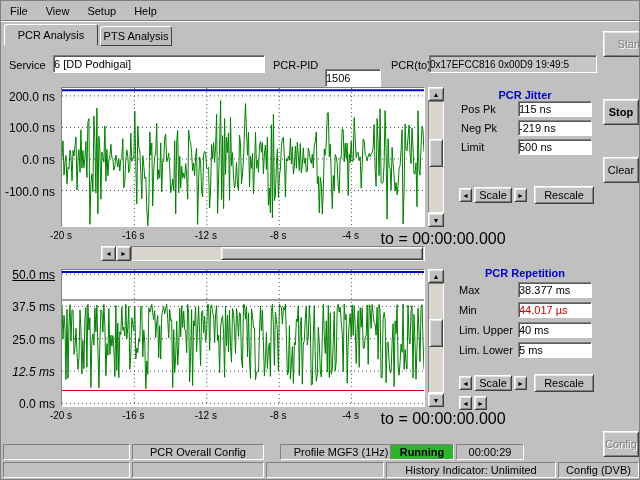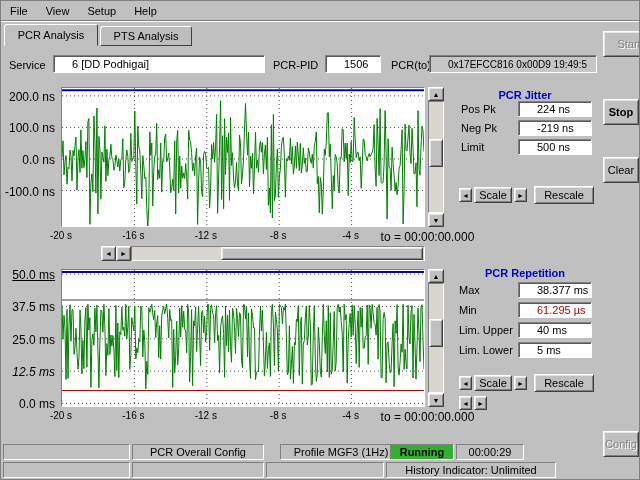--- a/index.html
+++ b/index.html
@@ -11,37 +11,37 @@
   .btn{position:absolute;background:#c0c0c0;border:1px solid;
        border-color:#ffffff #404040 #404040 #ffffff;
        box-shadow:inset 1px 1px 0 #e6e6e6,inset -1px -1px 0 #808080;
        display:flex;align-items:center;justify-content:center;cursor:pointer;font-size:11px}
   .btn.disabled{color:#808080;text-shadow:1px 1px 0 #fff}
   .btn.bold{font-weight:bold}
   .mini{font-size:7px;line-height:7px}
   .field{position:absolute;background:#fff;border:1px solid;
          border-color:#808080 #ffffff #ffffff #808080;
          box-shadow:inset 1px 1px 0 #5a5a5a;
-         display:flex;align-items:center;padding:0 18px;white-space:nowrap;overflow:hidden}
+         display:flex;align-items:center;padding:0 0;white-space:nowrap;overflow:hidden}
   .gfield{background:#c6c6c6;font-size:10px}
   .red{color:#c00000}
   .menu-item{padding:13px 9px;cursor:pointer}
   #menubar{position:absolute;left:0;top:0;width:640px;height:19px;display:flex;align-items:center}
   #menusep{position:absolute;left:0;top:19px;width:640px;height:2px;
            border-top:1px solid #808080;border-bottom:1px solid #ffffff}
   .tab{position:absolute;background:#c0c0c0;border:1px solid;
        border-color:#ffffff #404040 #c0c0c0 #ffffff;border-radius:3px 3px 0 0;
        display:flex;align-items:center;justify-content:center;cursor:pointer}
   .tab.inactive{border-bottom-color:#404040;background:#bdbdbd}
   .plot{position:absolute;background:#fff;border:1px solid;border-color:#808080 #fff #fff #808080}
   .ylab{position:absolute}
   .ytick{position:absolute;right:2px;font-size:12px;white-space:nowrap}
   .xlab{position:absolute}
   .xtick{position:absolute;font-size:10px;transform:translateX(-50%);white-space:nowrap}
-  .xend{position:absolute;font-size:12px;white-space:nowrap}
+  .xend{position:absolute;font-size:16px;white-space:nowrap}
   .track{position:absolute;background:#d9d6d0;border:1px solid;border-color:#808080 #fff #fff #808080}
   .ptitle{position:absolute;font-weight:bold;color:#0000cc;text-align:center;white-space:nowrap}
   .scell{position:absolute;height:16px;border:1px solid;border-color:#808080 #fff #fff #808080;
          display:flex;align-items:center;justify-content:center;white-space:nowrap;overflow:hidden}
   .running{background:#2fb32f;font-weight:bold}
   svg{display:block}
 </style>
 </head>
 <body>
 
@@ -49,26 +49,26 @@
 
   <div id="menubar">
     <span class="menu-item">File</span>
     <span class="menu-item">View</span>
     <span class="menu-item">Setup</span>
     <span class="menu-item">Help</span>
   </div>
   <div id="menusep"></div>
 
   <div class="tab" style="left:3px;top:23px;width:94px;height:22px">PCR Analysis</div>
-  <div class="tab inactive" style="left:99px;top:25px;width:92px;height:20px">PTS Analysis</div>
+  <div class="tab inactive" style="left:99px;top:25px;width:72px;height:20px">PTS Analysis</div>
 
   <span class="lab" style="left:8px;top:58px">Service</span>
   <div class="field" style="left:52px;top:54px;width:212px;height:18px">6 [DD Podhigai]</div>
   <span class="lab" style="left:272px;top:58px">PCR-PID</span>
-  <div class="field" style="left:324px;top:54px;width:56px;height:18px">1506</div>
+  <div class="field" style="left:324px;top:68px;width:56px;height:18px">1506</div>
   <span class="lab" style="left:390px;top:58px">PCR(to)</span>
   <div class="field gfield" style="left:428px;top:54px;width:168px;height:18px">0x17EFCC816  0x00D9  19:49:5</div>
 
   <div class="btn disabled" style="left:602px;top:30px;width:52px;height:26px">Start</div>
   <div class="btn bold" style="left:602px;top:98px;width:36px;height:26px">Stop</div>
   <div class="btn" style="left:602px;top:156px;width:36px;height:26px">Clear</div>
   <div class="btn disabled" style="left:602px;top:430px;width:36px;height:26px">Config</div>
 
   <div class="ylab" id="ylab1" style="left:4px;top:87px;width:52px;height:140px">
       <div class="ytick" style="top: 1.88571px;">200.0 ns</div>
@@ -104,21 +104,21 @@
   <div class="btn" style="left:428px;top:138px;width:14px;height:28px"></div>
   <div class="btn mini" style="left:427px;top:212px;width:16px;height:14px">▼</div>
 
   <div class="btn mini" style="left:100px;top:245px;width:15px;height:15px">◄</div>
   <div class="btn mini" style="left:115px;top:245px;width:15px;height:15px">►</div>
   <div class="track" style="left:130px;top:245px;width:294px;height:15px"></div>
   <div class="btn" style="left:220px;top:246px;width:202px;height:13px"></div>
 
   <div class="ptitle" style="left:452px;top:88px;width:144px">PCR Jitter</div>
   <span class="lab" style="left:460px;top:102px">Pos Pk</span>
-  <div class="field" style="left:517px;top:100px;width:74px;height:16px">224 ns</div>
+  <div class="field" style="left:517px;top:100px;width:74px;height:16px">115 ns</div>
   <span class="lab" style="left:460px;top:121px">Neg Pk</span>
   <div class="field" style="left:517px;top:119px;width:74px;height:16px">-219 ns</div>
   <span class="lab" style="left:460px;top:140px">Limit</span>
   <div class="field" style="left:517px;top:138px;width:74px;height:16px">500 ns</div>
   <div class="btn mini" style="left:458px;top:187px;width:13px;height:14px">◄</div>
   <div class="btn" style="left:473px;top:186px;width:38px;height:16px">Scale</div>
   <div class="btn mini" style="left:513px;top:187px;width:13px;height:14px">►</div>
   <div class="btn" style="left:533px;top:185px;width:60px;height:18px">Rescale</div>
 
   <div class="ylab" id="ylab2" style="left:4px;top:269px;width:52px;height:138px">
@@ -156,21 +156,21 @@
 
   <div class="btn mini" style="left:427px;top:268px;width:16px;height:14px">▲</div>
   <div class="track" style="left:427px;top:282px;width:16px;height:110px"></div>
   <div class="btn" style="left:428px;top:318px;width:14px;height:28px"></div>
   <div class="btn mini" style="left:427px;top:392px;width:16px;height:14px">▼</div>
 
   <div class="ptitle" style="left:452px;top:266px;width:144px">PCR Repetition</div>
   <span class="lab" style="left:458px;top:283px">Max</span>
   <div class="field" style="left:517px;top:281px;width:74px;height:16px">38.377 ms</div>
   <span class="lab" style="left:458px;top:303px">Min</span>
-  <div class="field red" style="left:517px;top:301px;width:74px;height:16px">61.295 µs</div>
+  <div class="field red" style="left:517px;top:301px;width:74px;height:16px">44.017 µs</div>
   <span class="lab" style="left:458px;top:323px">Lim. Upper</span>
   <div class="field" style="left:517px;top:321px;width:74px;height:16px">40 ms</div>
   <span class="lab" style="left:458px;top:343px">Lim. Lower</span>
   <div class="field" style="left:517px;top:341px;width:74px;height:16px">5 ms</div>
   <div class="btn mini" style="left:458px;top:375px;width:13px;height:14px">◄</div>
   <div class="btn" style="left:473px;top:374px;width:38px;height:16px">Scale</div>
   <div class="btn mini" style="left:513px;top:375px;width:13px;height:14px">►</div>
   <div class="btn" style="left:533px;top:373px;width:60px;height:18px">Rescale</div>
   <div class="btn mini" style="left:458px;top:395px;width:13px;height:14px">◄</div>
   <div class="btn mini" style="left:473px;top:395px;width:13px;height:14px">►</div>
@@ -178,14 +178,15 @@
   <div class="scell" style="left:2px;top:443px;width:127px"></div>
   <div class="scell" style="left:131px;top:443px;width:132px">PCR Overall Config</div>
   <div class="scell" style="left:279px;top:443px;width:122px">Profile MGF3 (1Hz)</div>
   <div class="scell running" style="left:389px;top:443px;width:64px">Running</div>
   <div class="scell" style="left:455px;top:443px;width:68px">00:00:29</div>
 
   <div class="scell" style="left:2px;top:461px;width:127px"></div>
   <div class="scell" style="left:131px;top:461px;width:132px"></div>
   <div class="scell" style="left:265px;top:461px;width:118px"></div>
   <div class="scell" style="left:385px;top:461px;width:170px">History Indicator: Unlimited</div>
+  <div class="scell" style="left:557px;top:461px;width:81px">Config (DVB)</div>
 
 </div>
 
 </body></html>

